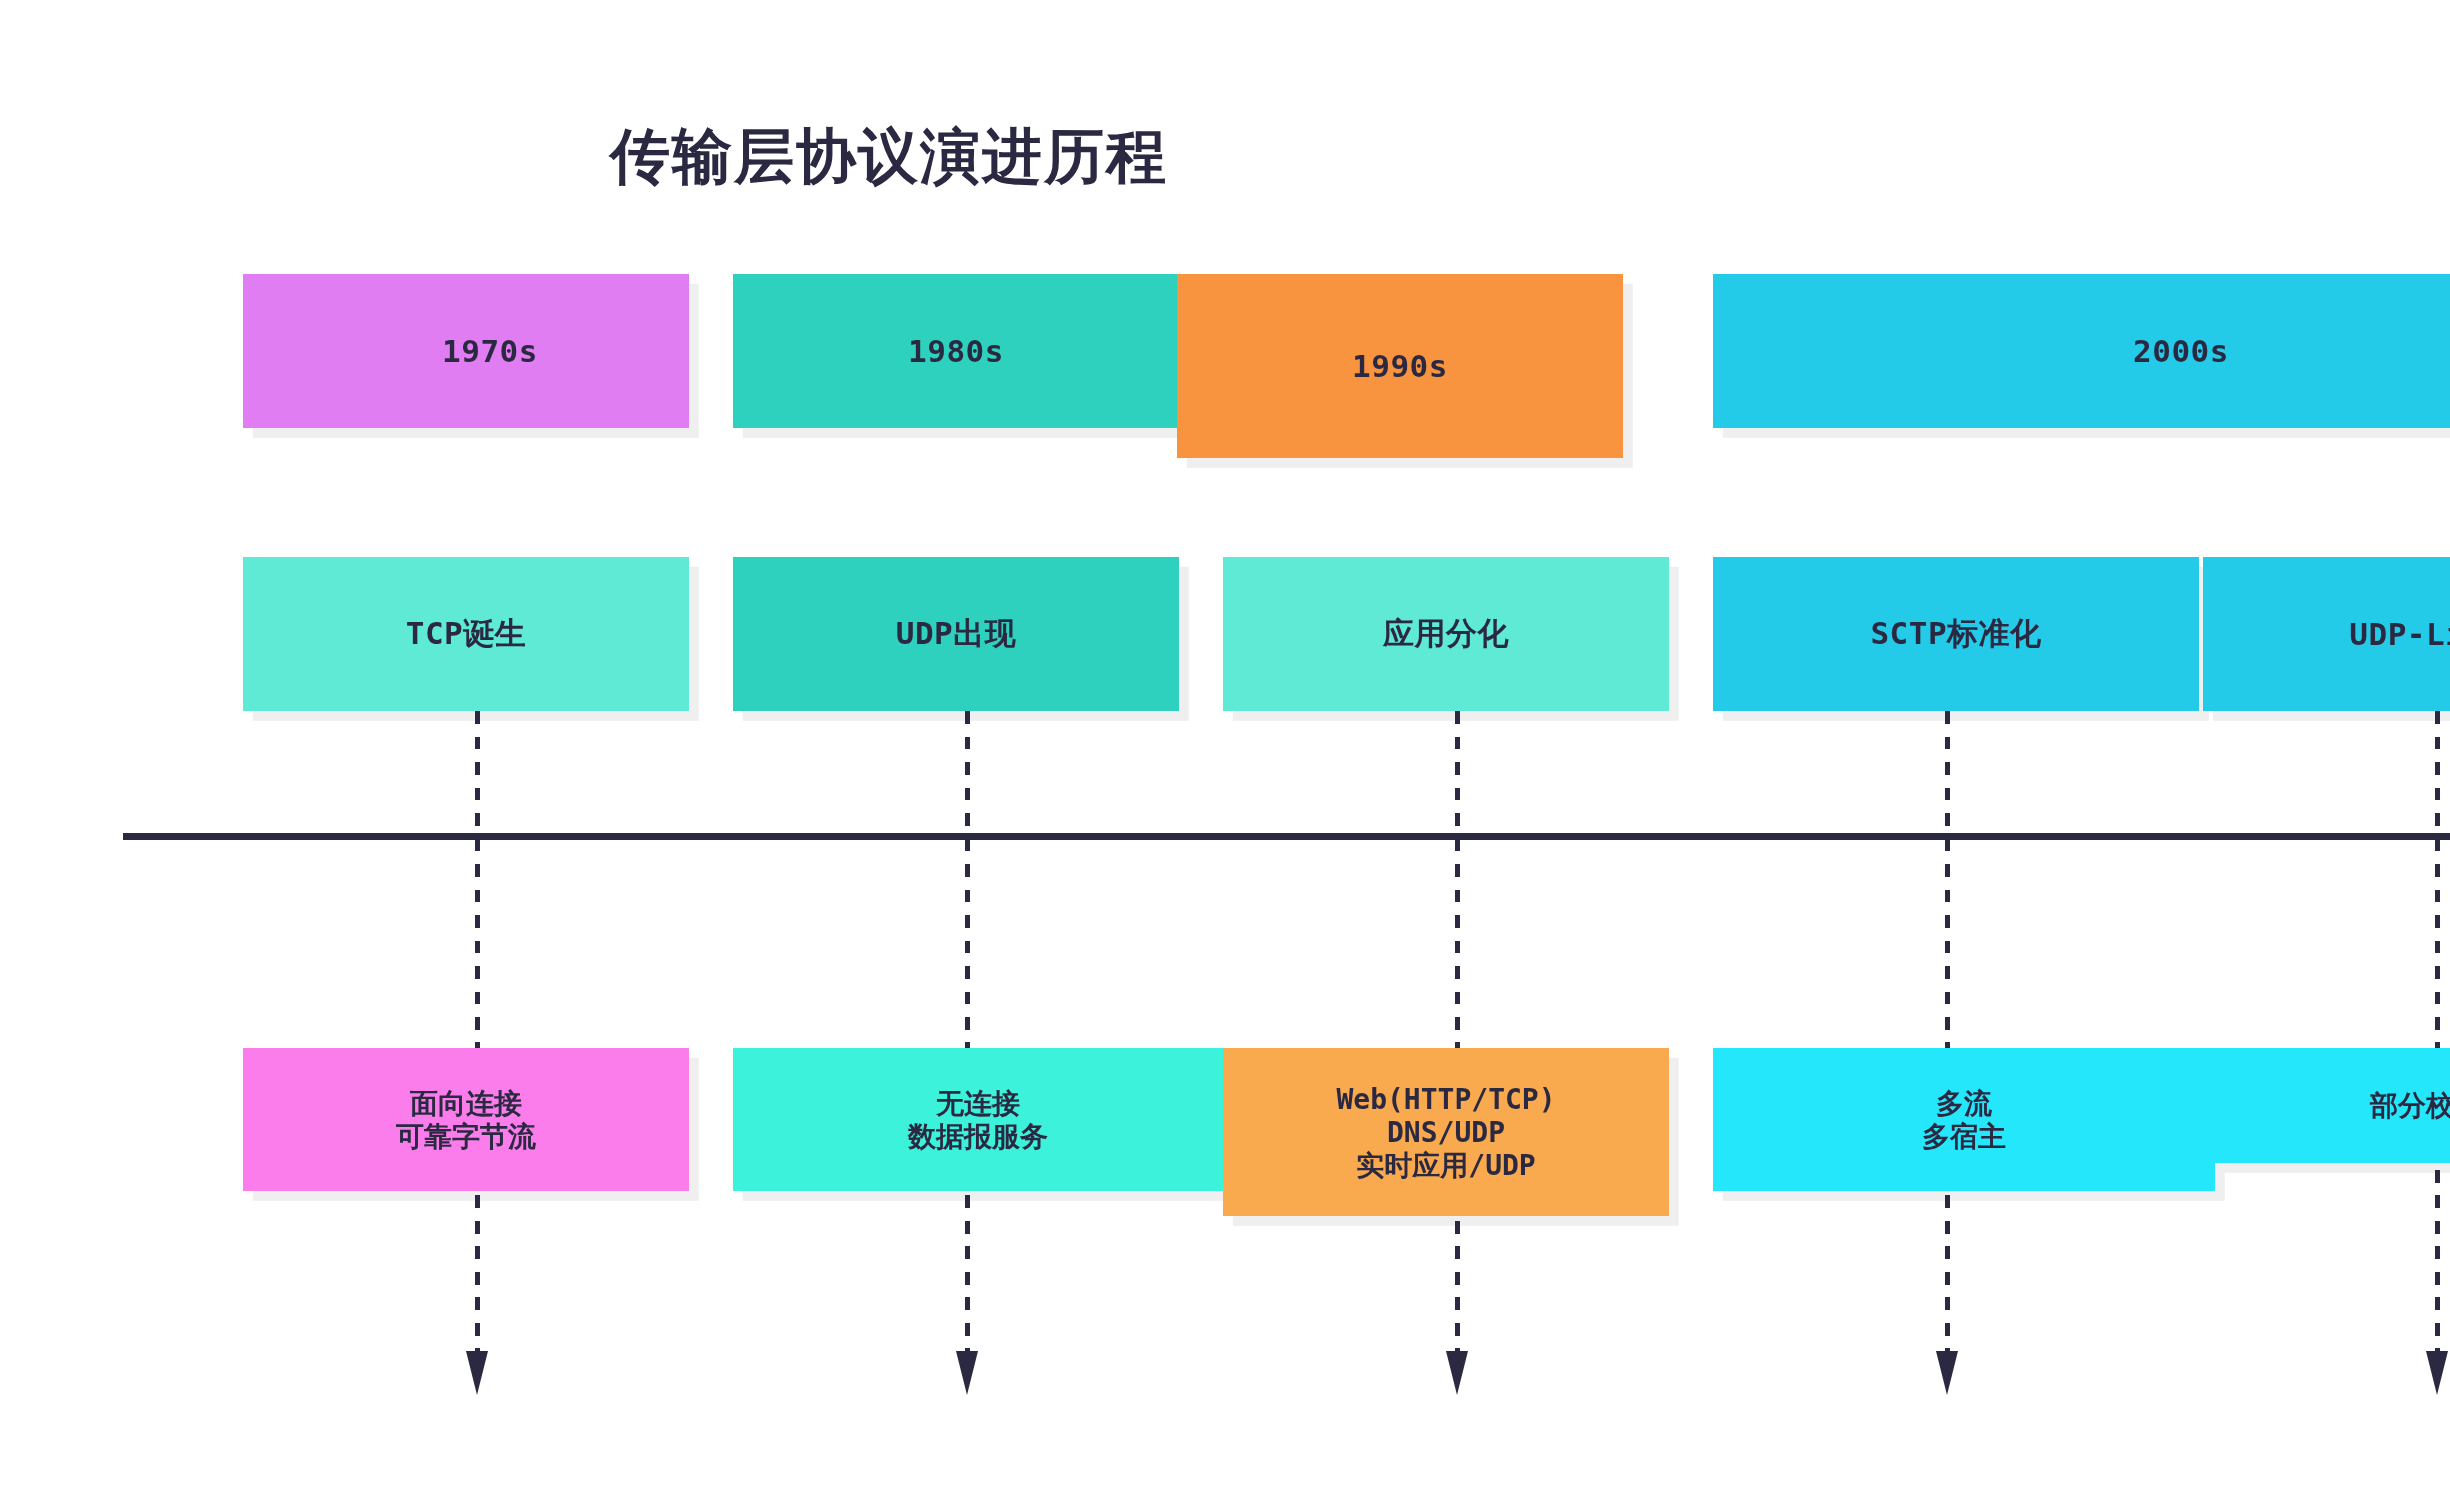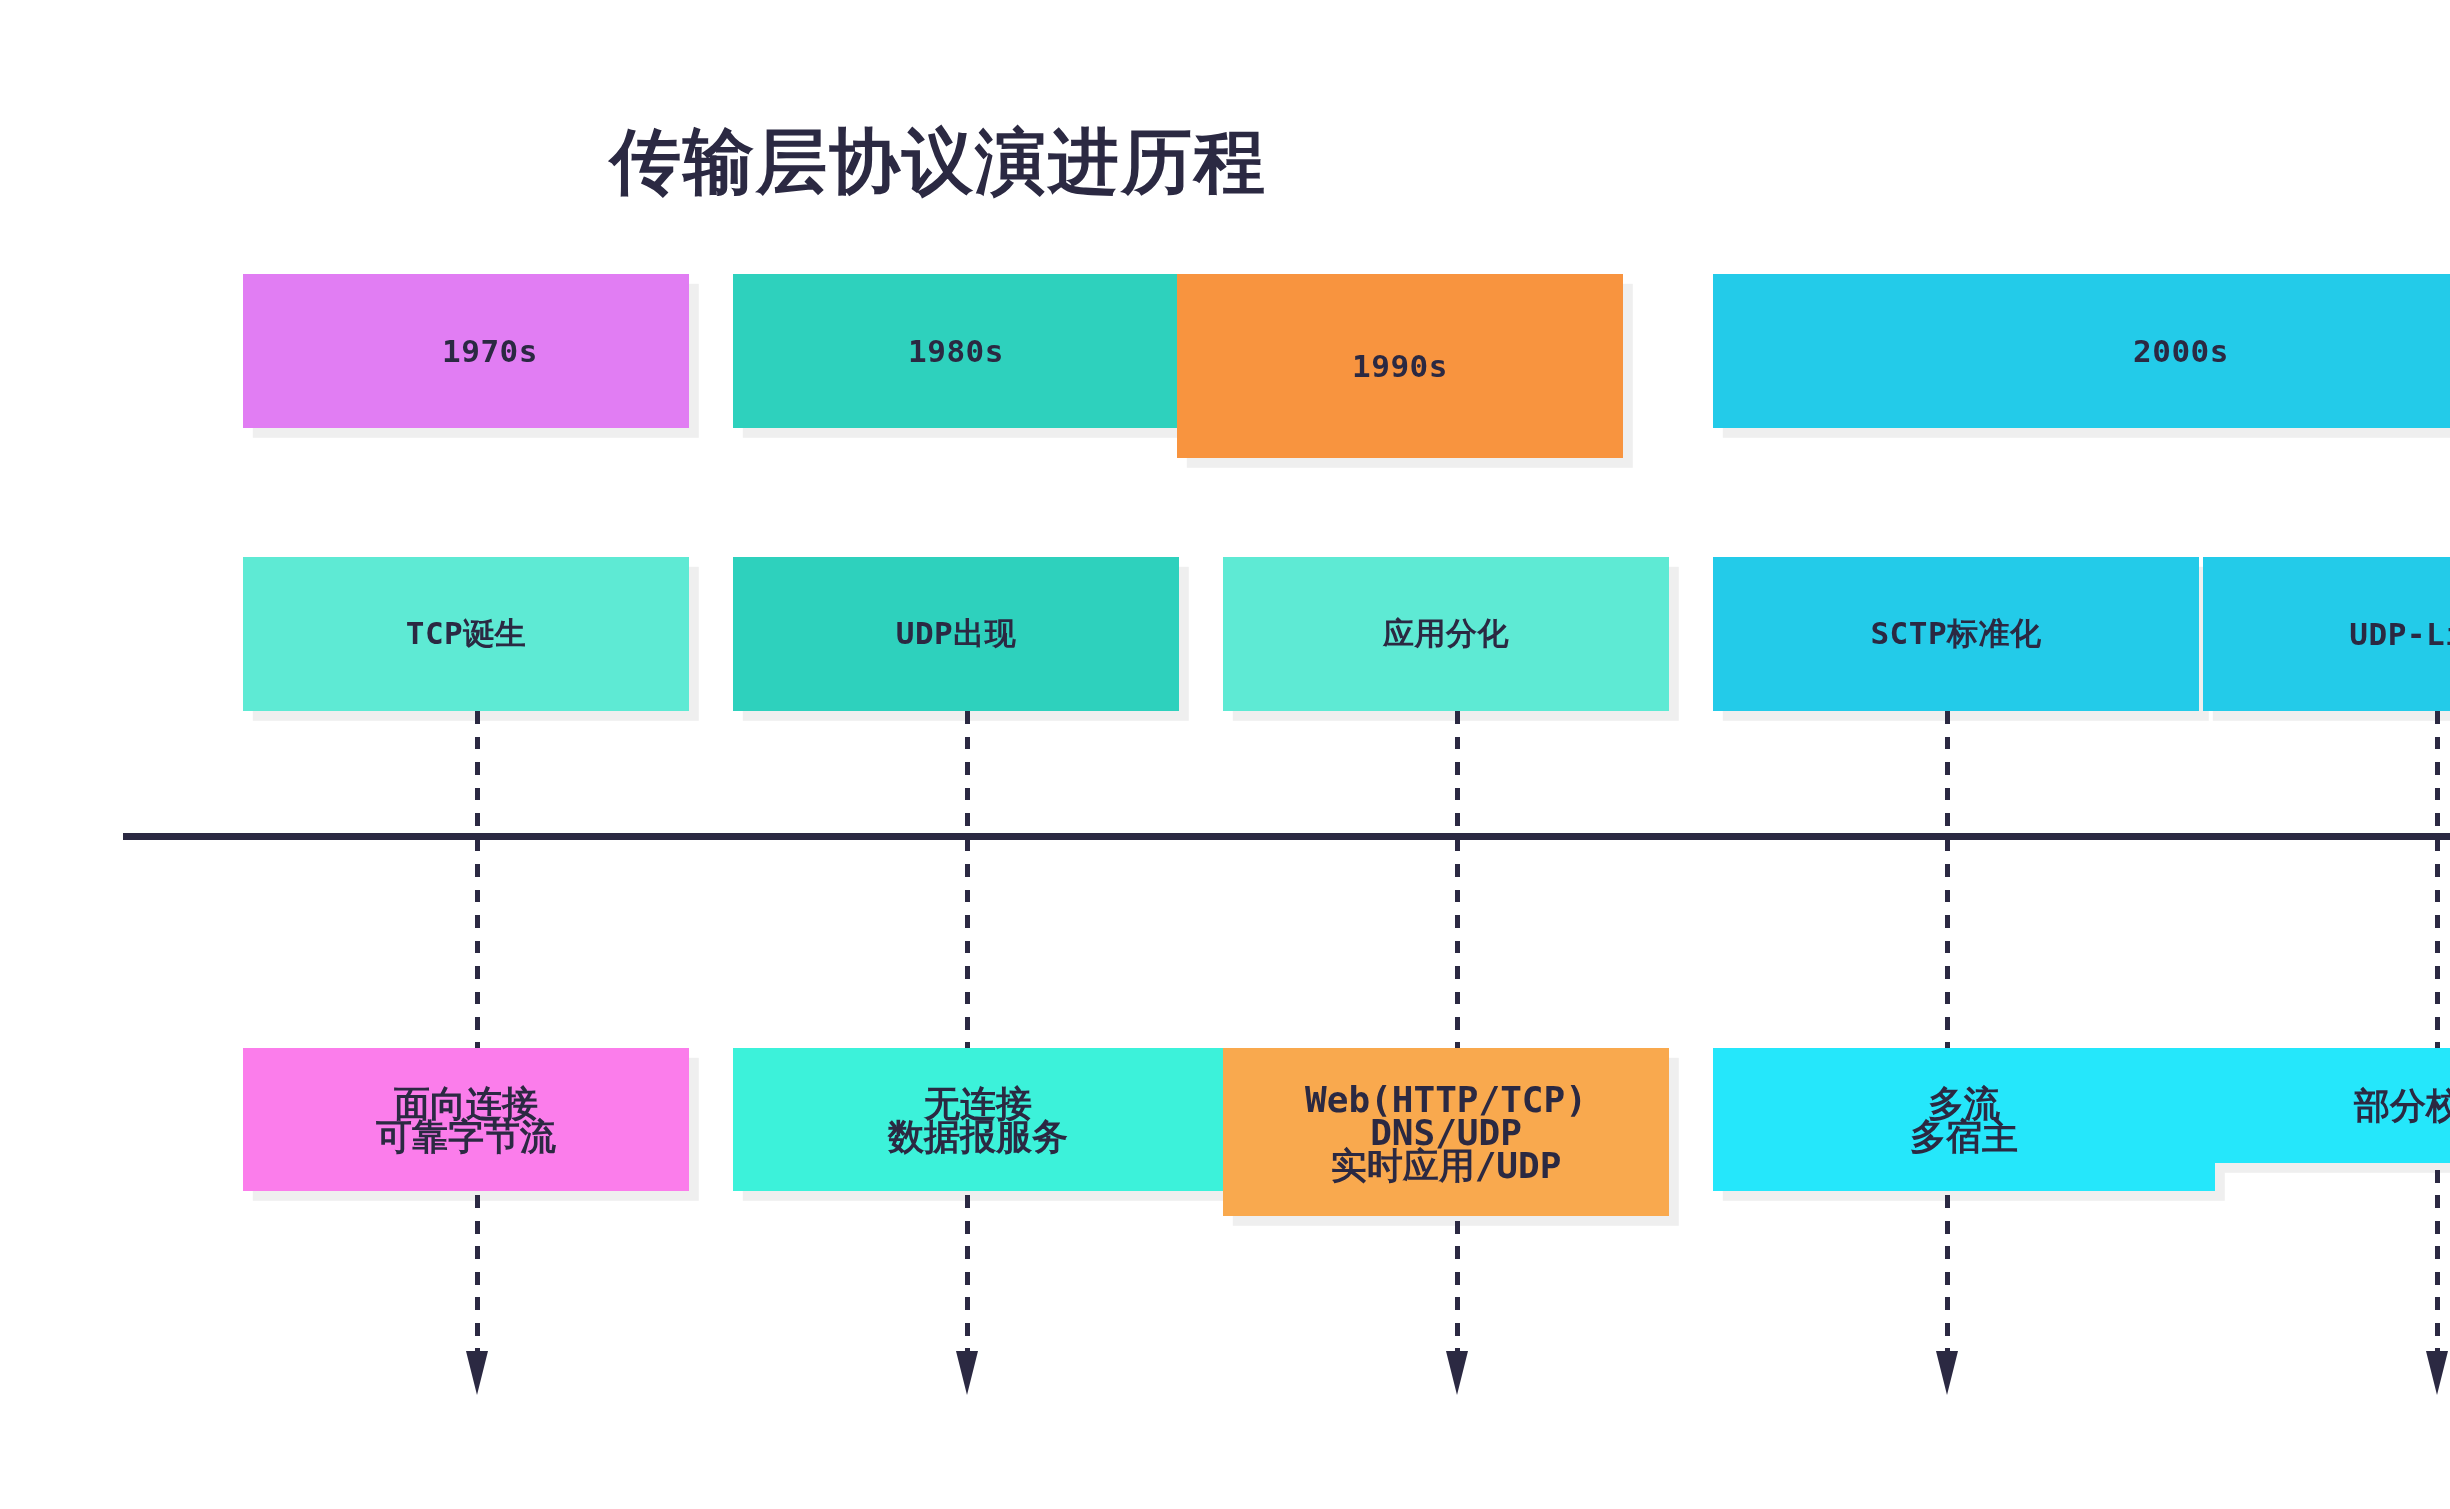--- a/index.html
+++ b/index.html
@@ -2,33 +2,33 @@
 <html style="font-size:7.8px"><head>
 <meta charset="utf-8">
 <style>
   html,body{margin:0;padding:0;}
   body{
     width:3381px;height:1510px;position:relative;overflow:hidden;background:#ffffff;
     font-family:"DejaVu Sans Mono","DejaVu Sans",sans-serif;
   }
   .title{
     position:absolute;left:610px;top:123px;margin:0;
-    font-size:71px;line-height:1.1;font-weight:bold;color:#2b2942;
+    font-size:60px;line-height:1.1;font-weight:bold;color:#2b2942;
     font-family:"DejaVu Sans","Liberation Sans",sans-serif;letter-spacing:2px;
   }
   
   .wrap{position:absolute;}
   .shadow{position:absolute;left:0;top:0;right:0;bottom:0;transform:translate(9.8px,9.8px);background:#efefef;z-index:0;}
   .box{
     position:absolute;left:0;top:0;right:0;bottom:0;z-index:2;
     display:flex;flex-direction:column;align-items:center;justify-content:center;
     color:#2b2942;font-weight:bold;text-align:center;
   }
   .era .box,.proto .box{font-size:31px;letter-spacing:0.5px;}
-  .detail .box{font-size:36px;line-height:33px;text-align:right;}
+  .detail .box{font-size:28px;line-height:33px;text-align:right;}
   .dash{
     position:absolute;top:711px;height:641px;width:4.9px;z-index:1;
     background:repeating-linear-gradient(to bottom,#2b2942 0 12.7px,transparent 12.7px 25.5px);
   }
   .dhead{
     position:absolute;top:1351px;width:0;height:0;z-index:1;
     border-left:11.8px solid transparent;border-right:11.8px solid transparent;border-top:44px solid #2b2942;
   }
   .axis-line{position:absolute;left:123px;top:833px;width:3114px;height:6.9px;background:#2b2942;z-index:1;}
 </style>

